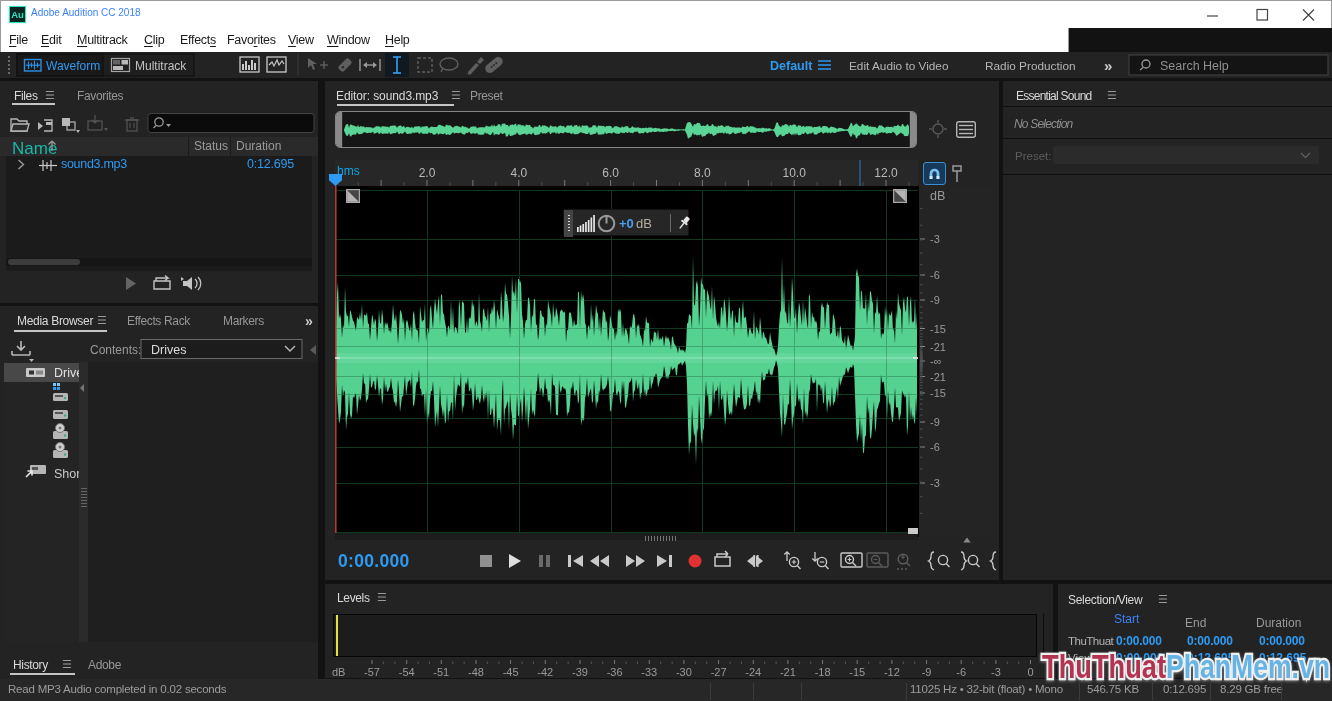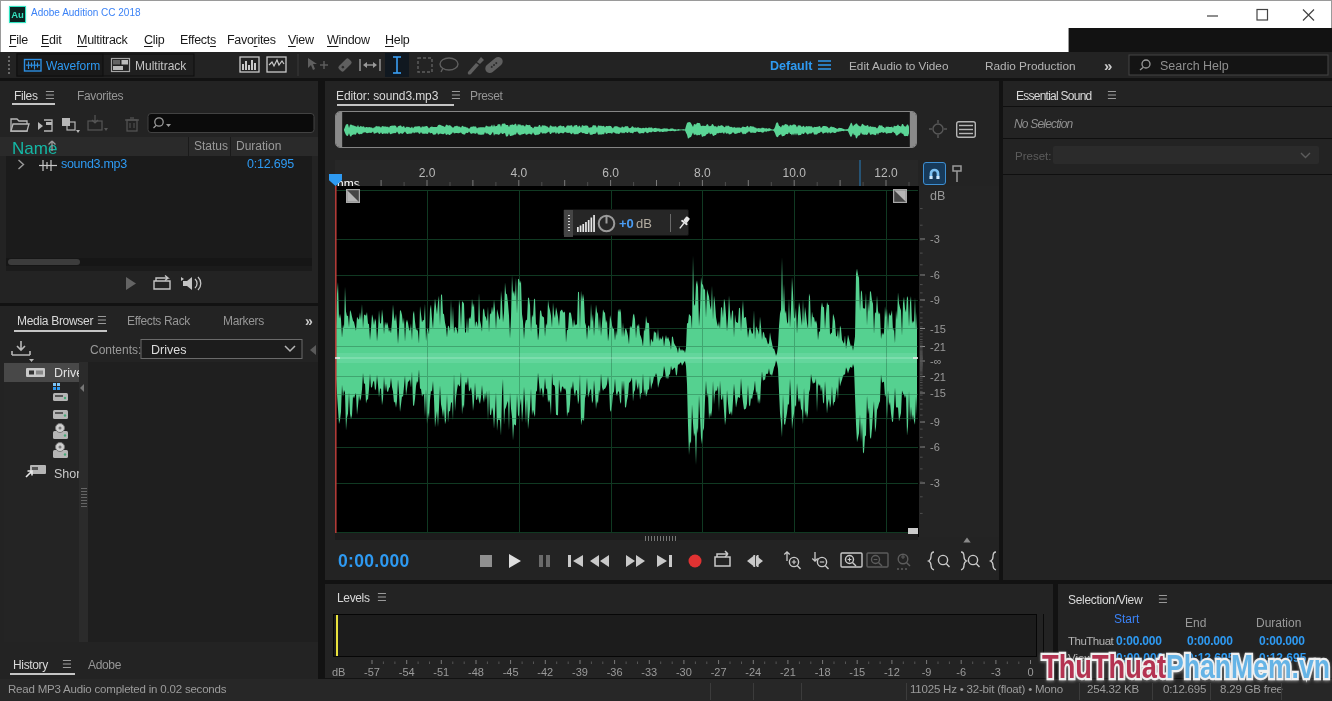--- a/index.html
+++ b/index.html
@@ -291,21 +291,21 @@
 <svg class="abs" style="left:631px;top:40px" width="20" height="17" viewBox="0 0 20 17">
       <rect x="0.7" y="0.7" width="18.6" height="15.6" rx="2" fill="none" stroke="#b5b5b5" stroke-width="1.4"></rect>
       <g stroke="#b5b5b5" stroke-width="1.4">
         <line x1="3" y1="4.5" x2="17" y2="4.5"></line>
         <line x1="3" y1="8.5" x2="17" y2="8.5"></line>
         <line x1="3" y1="12.5" x2="17" y2="12.5"></line>
       </g>
     </svg>
 
 <div class="abs" style="left:10px;top:79px;width:583px;height:26px;background:#272727">
-<span style="position:absolute;left:2px;top:17px;font-size:12px;color:#ffffff">hms</span>
+<span style="position:absolute;left:2px;top:4px;font-size:12px;color:#0ea5e9">hms</span>
 <svg class="abs" style="left:0;top:0" width="583" height="26" viewBox="0 0 583 26">
         <line x1="0.2" y1="20" x2="0.2" y2="26" stroke="#7a7a7a"></line>
         <line x1="23.2" y1="22" x2="23.2" y2="26" stroke="#4e4e4e"></line>
         <line x1="46.1" y1="20" x2="46.1" y2="26" stroke="#7a7a7a"></line>
         <line x1="69.1" y1="22" x2="69.1" y2="26" stroke="#4e4e4e"></line>
         <line x1="92.0" y1="20" x2="92.0" y2="26" stroke="#7a7a7a"></line>
         <line x1="115.0" y1="22" x2="115.0" y2="26" stroke="#4e4e4e"></line>
         <line x1="137.9" y1="20" x2="137.9" y2="26" stroke="#7a7a7a"></line>
         <line x1="160.9" y1="22" x2="160.9" y2="26" stroke="#4e4e4e"></line>
         <line x1="183.8" y1="20" x2="183.8" y2="26" stroke="#7a7a7a"></line>
@@ -747,21 +747,21 @@
 <span class="abs blue" style="left:201px;top:50px;font-size:12px;font-weight:bold;letter-spacing:-0.2px">0:00.000</span>
 <span class="abs" style="left:10px;top:68px;font-size:11.5px;color:#b3b3b3">View</span>
 <span class="abs blue" style="left:58px;top:67px;font-size:12px;font-weight:bold">0:00.000</span>
 <span class="abs blue" style="left:129px;top:67px;font-size:12px;font-weight:bold">0:12.695</span>
 <span class="abs blue" style="left:201px;top:67px;font-size:12px;font-weight:bold">0:12.695</span>
 </div>
 
 <div class="abs statusbar">
 <div style="left:8px">Read MP3 Audio completed in 0.02 seconds</div>
 <div style="left:910px">11025 Hz • 32-bit (float) • Mono</div>
-<div style="left:1087px">254.32 KB</div>
+<div style="left:1087px">546.75 KB</div>
 <div style="left:1163px">0:12.695</div>
 <div style="left:1220px">8.29 GB free</div>
 <div class="ssep" style="left:710px"></div>
     <div class="ssep" style="left:753px"></div>
 <div class="ssep" style="left:801px"></div>
     <div class="ssep" style="left:906px"></div>
 <div class="ssep" style="left:1079px"></div>
     <div class="ssep" style="left:1152px"></div>
 <div class="ssep" style="left:1210px"></div>
     <div class="ssep" style="left:1281px"></div>

